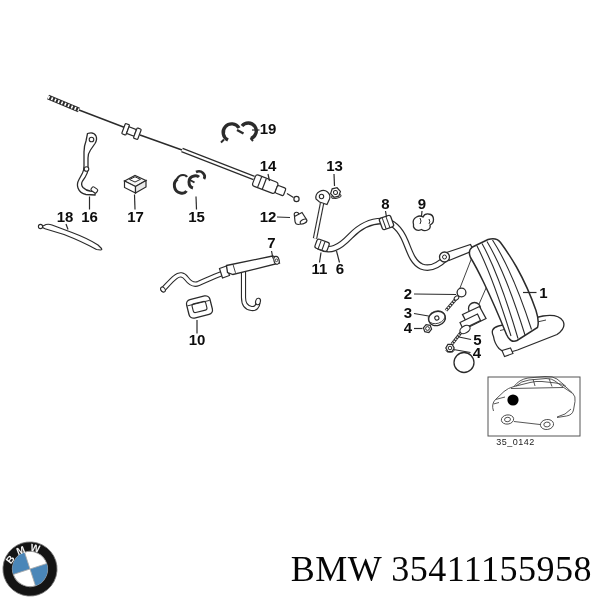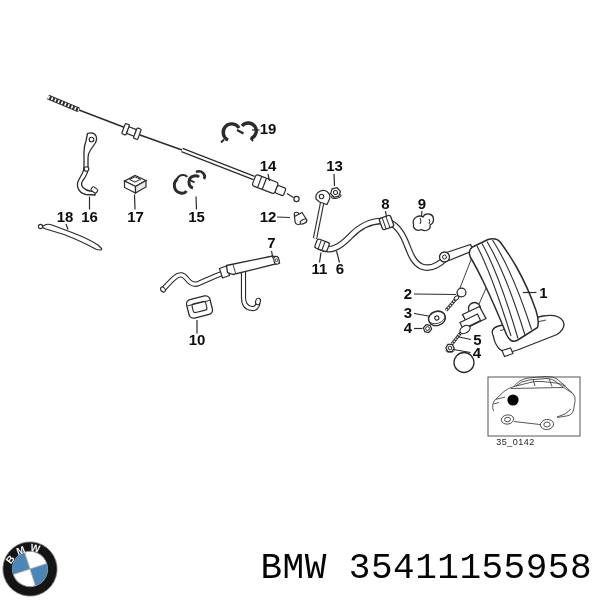--- a/index.html
+++ b/index.html
@@ -1,21 +1,21 @@
 <!DOCTYPE html>
 <html><head>
 <meta charset="utf-8">
 <style>
   html,body{margin:0;padding:0;background:#ffffff;}
   .page{position:relative;width:600px;height:600px;background:#ffffff;overflow:hidden;
         font-family:"Liberation Sans",sans-serif;}
   .diagram-svg{position:absolute;left:0;top:0;}
   .footer-pn{position:absolute;right:8px;top:548px;font-size:36px;font-weight:400;
              color:#050505;letter-spacing:0.5px;white-space:nowrap;
-             font-family:Liberation Mono, monospace;margin-left:36px;}
+             font-family:Liberation Serif, serif;margin-left:36px;}
   .roundel{position:absolute;left:1px;top:540px;}
   .callout{font-family:"Liberation Sans",sans-serif;font-weight:bold;font-size:15px;fill:#0d0d0d;}
   .thumbcode{font-family:"Liberation Sans",sans-serif;font-size:9px;fill:#222;letter-spacing:0.5px;}
 </style>
 </head>
 <body>
 
 <div class="page">
 
 <svg class="diagram-svg" width="600" height="600" viewBox="0 0 600 600">

